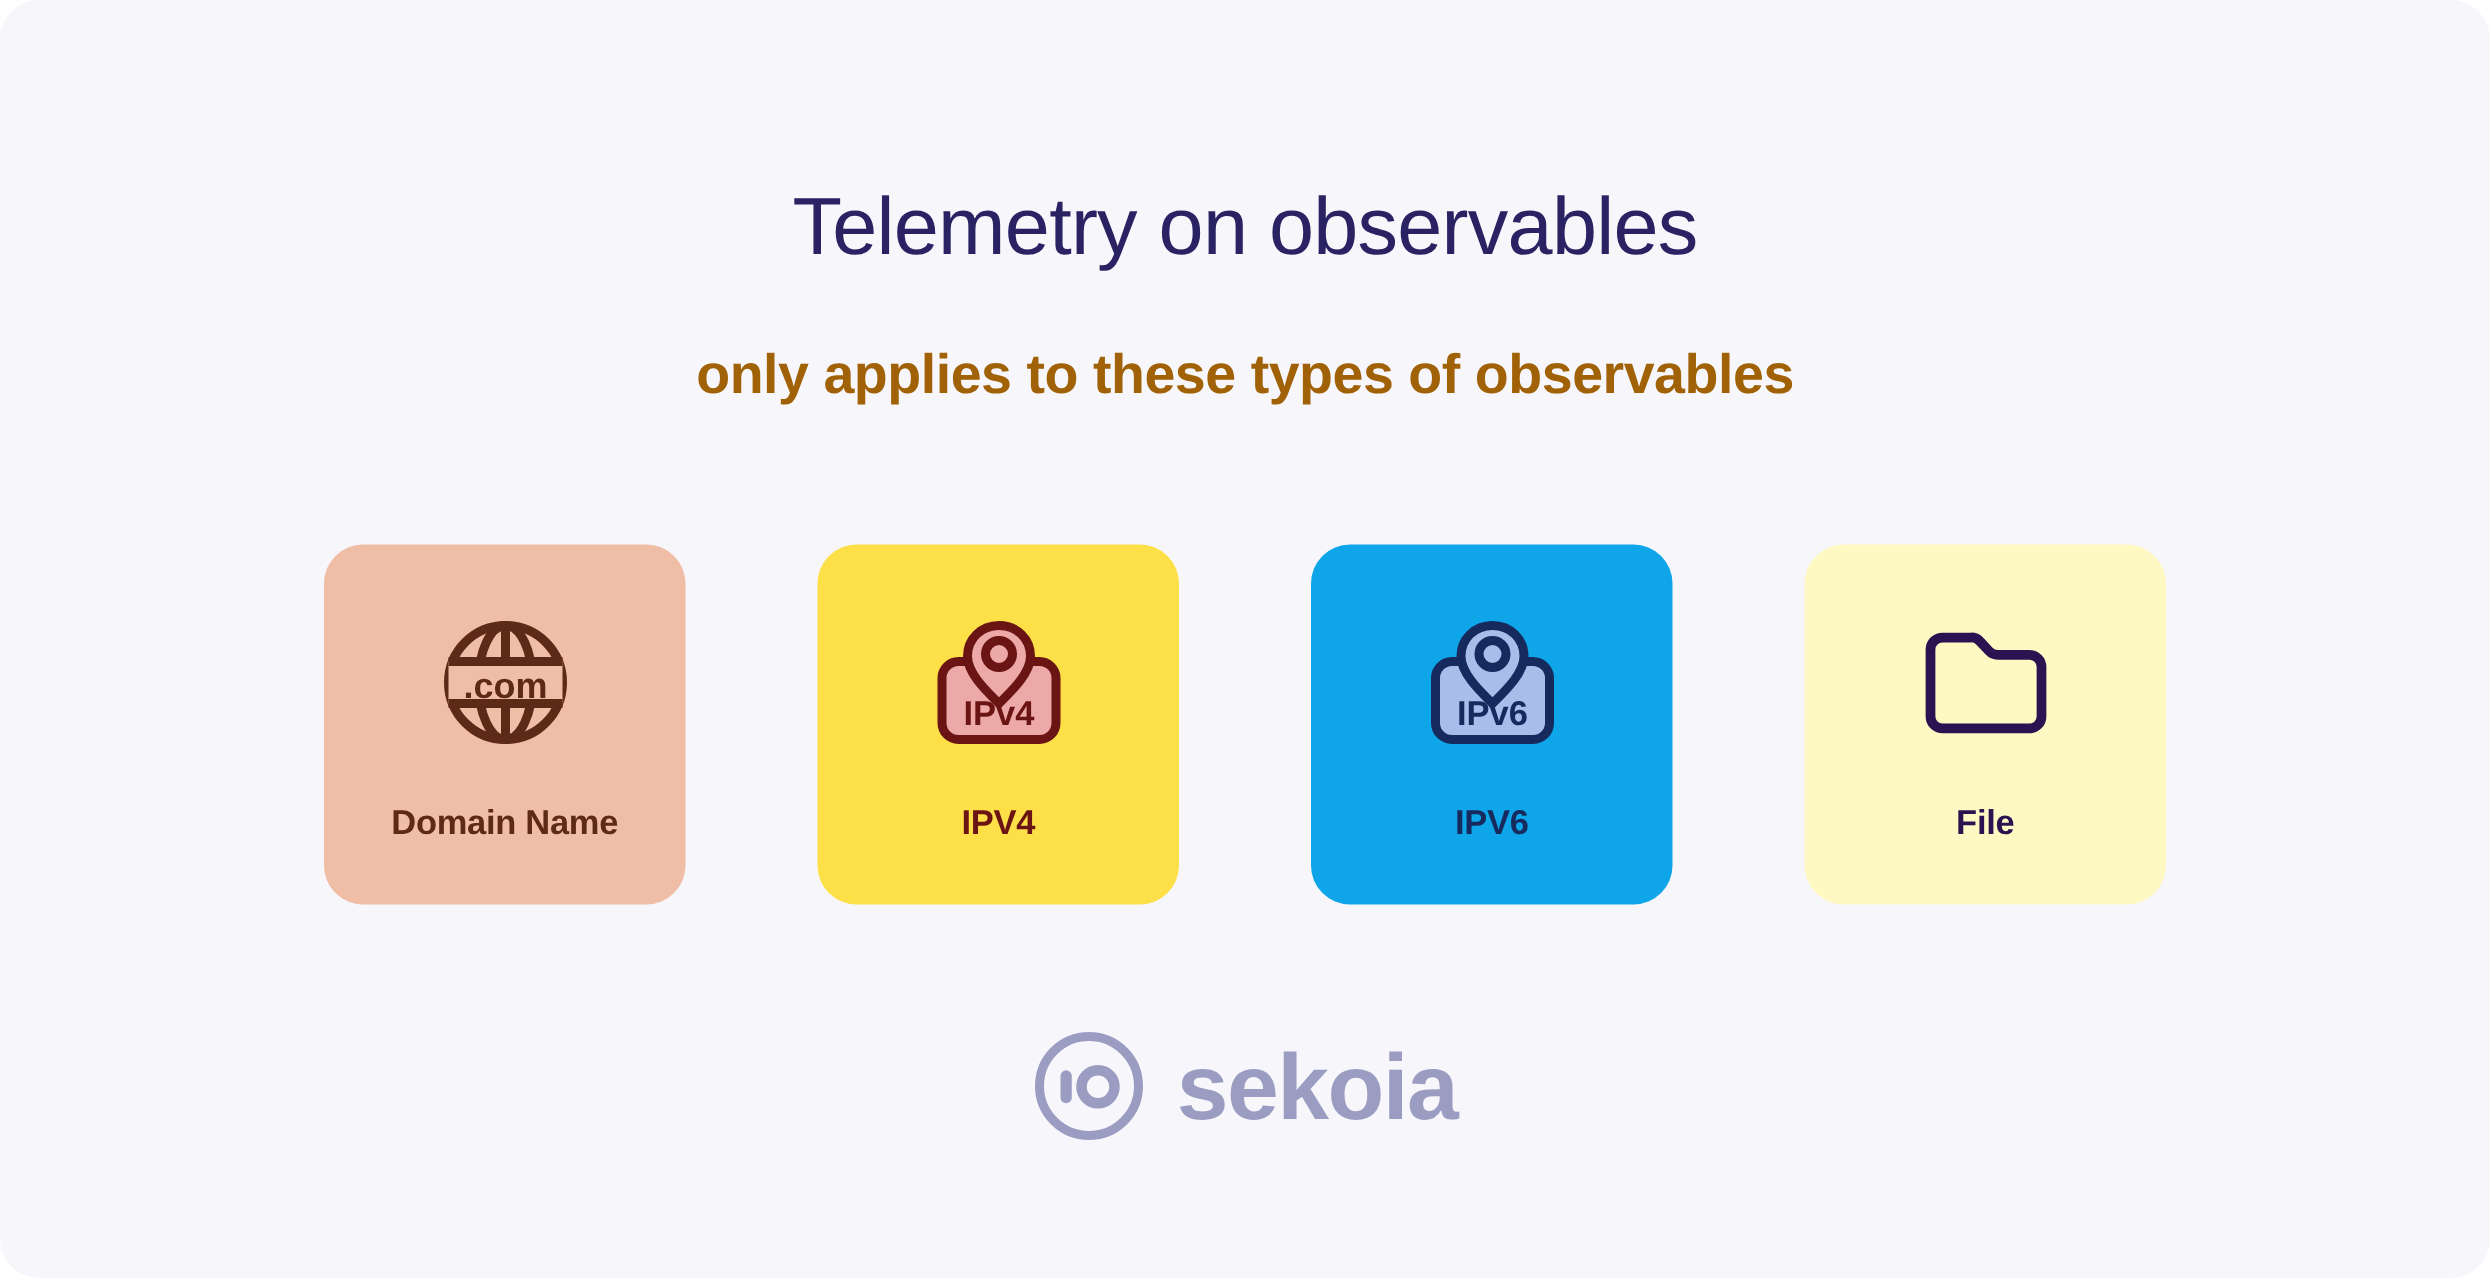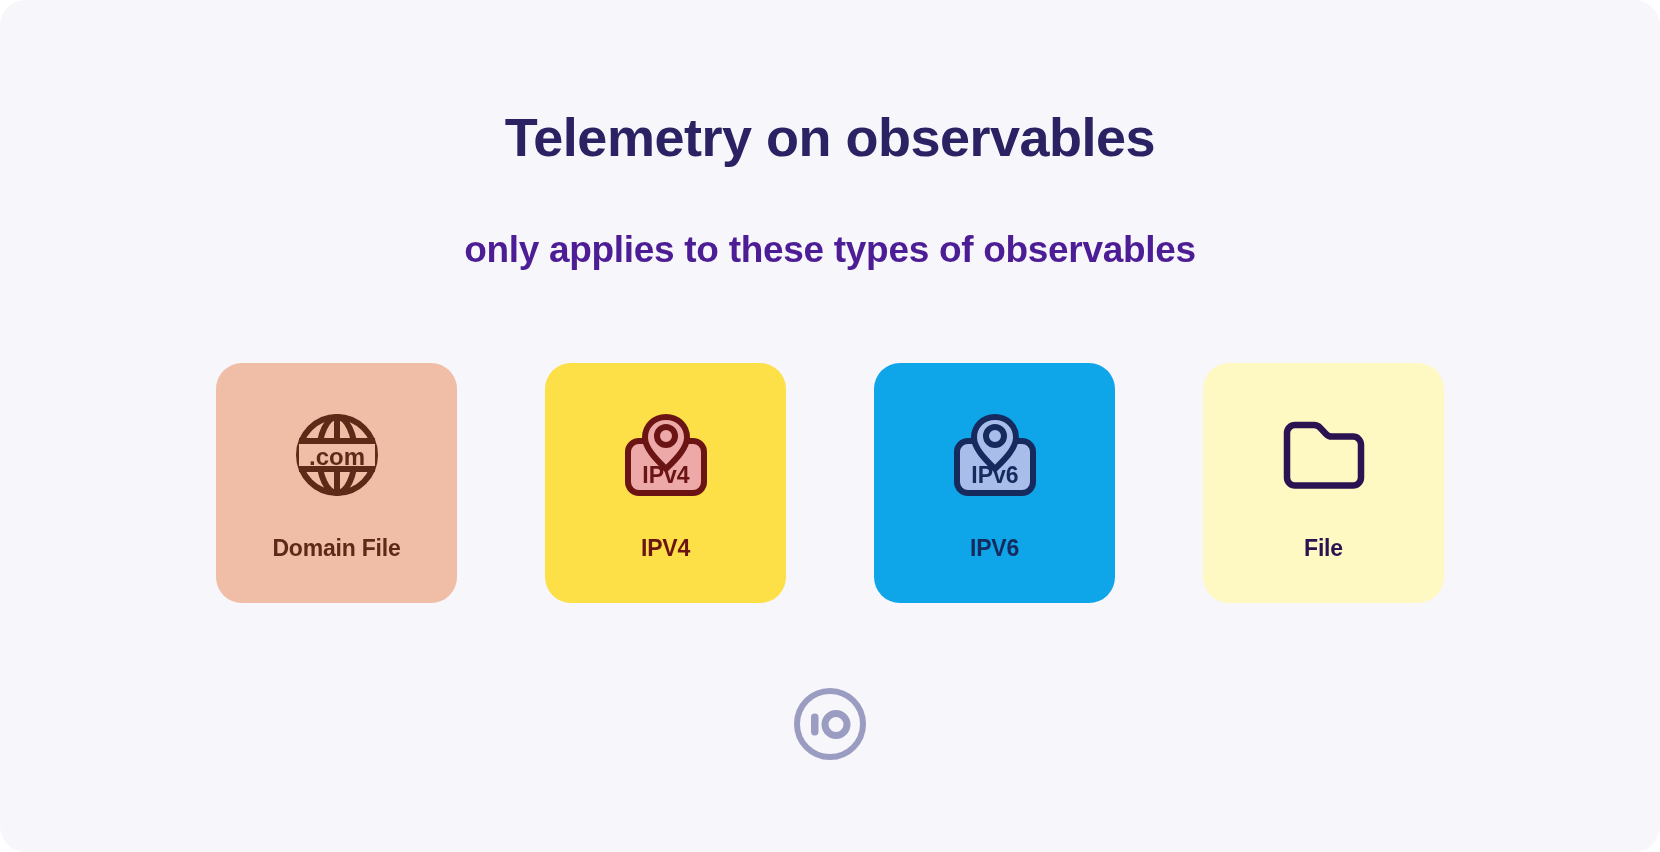--- a/index.html
+++ b/index.html
@@ -21,44 +21,44 @@
     border-radius: 26px;
     box-sizing: border-box;
     overflow: hidden;
     display: flex;
     flex-direction: column;
     align-items: center;
   }
 
   
   #title {
-    margin: 0;
+    margin: 14px;
     padding: 0;
     position: absolute;
     top: 108px;
     left: 0;
     right: 0;
     text-align: center;
     font-size: 54px;
-    font-weight: bold;
+    font-weight: normal;
     color: #2a2263;
     letter-spacing: -0.5px;
     line-height: 1.1;
   }
   #subtitle {
     margin: 0;
     padding: 0;
     position: absolute;
     top: 228px;
     left: 0;
     right: 0;
     text-align: center;
     font-size: 37px;
     font-weight: bold;
-    color: #4c1d95;
+    color: #a16207;
     letter-spacing: -0.3px;
     line-height: 1.2;
   }
 
   
   #cards {
     position: absolute;
     top: 363px;
     left: 0;
     right: 0;
@@ -139,21 +139,21 @@
             <line x1="11" y1="62" x2="85" y2="62"></line>
           </g>
           <rect x="10" y="34" width="76" height="28" fill="#f0bda7"></rect>
           <g stroke="#5e2a18" stroke-width="6" fill="none">
             <line x1="10" y1="34" x2="86" y2="34"></line>
             <line x1="10" y1="62" x2="86" y2="62"></line>
           </g>
           <text x="48" y="58" text-anchor="middle" font-family="Liberation Sans, sans-serif" font-size="24" font-weight="bold" fill="#5e2a18">.com</text>
         </svg>
       </div>
-      <div class="card-label" style="color:#5e2a18">Domain File</div>
+      <div class="card-label" style="color:#5e2a18">Domain Name</div>
     </div>
 
     <div class="card" style="background:#fde047">
       <div class="card-icon">
         <svg width="96" height="96" viewBox="0 0 96 96" fill="none">
           <rect x="10" y="34" width="76" height="52" rx="11" stroke="#6b1414" stroke-width="6" fill="#eda8a8"></rect>
           <path d="M48 10 C36 10 27 19 27 30.5 C27 42 40 54 48 62 C56 54 69 42 69 30.5 C69 19 60 10 48 10 Z" stroke="#6b1414" stroke-width="6" fill="#eda8a8" stroke-linejoin="round"></path>
           <circle cx="48" cy="29" r="9" stroke="#6b1414" stroke-width="6" fill="#eda8a8"></circle>
           <text x="48" y="76" text-anchor="middle" font-family="Liberation Sans, sans-serif" font-size="23" font-weight="bold" fill="#6b1414">IPv4</text>
         </svg>
@@ -183,15 +183,16 @@
     </div>
 
   </div>
 
   <div id="logo">
     <svg id="logo-mark" width="76" height="76" viewBox="0 0 76 76">
       <circle cx="38" cy="38" r="33" stroke="#9a9cc2" stroke-width="6" fill="none"></circle>
       <rect x="19" y="27.5" width="7.5" height="22" rx="3.7" fill="#9a9cc2"></rect>
       <circle cx="44" cy="38.5" r="11" stroke="#9a9cc2" stroke-width="7" fill="none"></circle>
     </svg>
+    <span id="logo-word">sekoia</span>
   </div>
 
 </div>
 
 </body></html>

